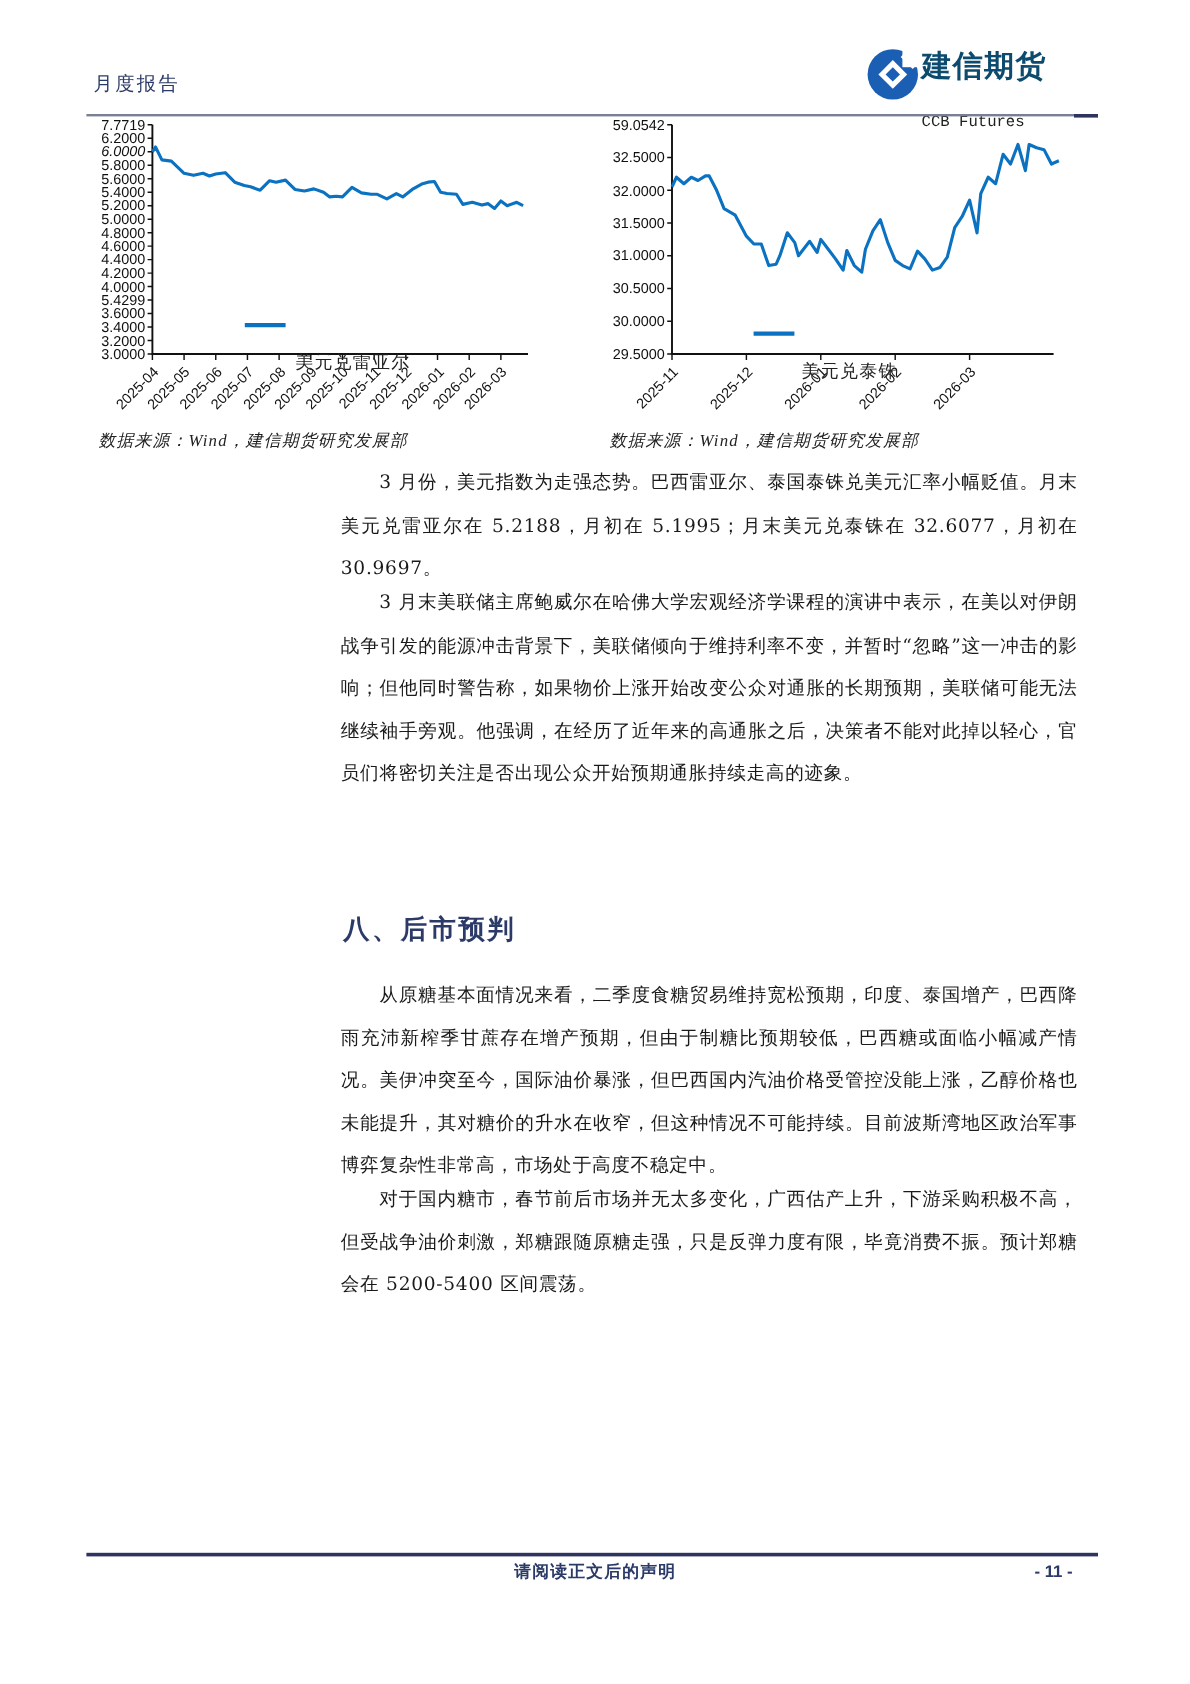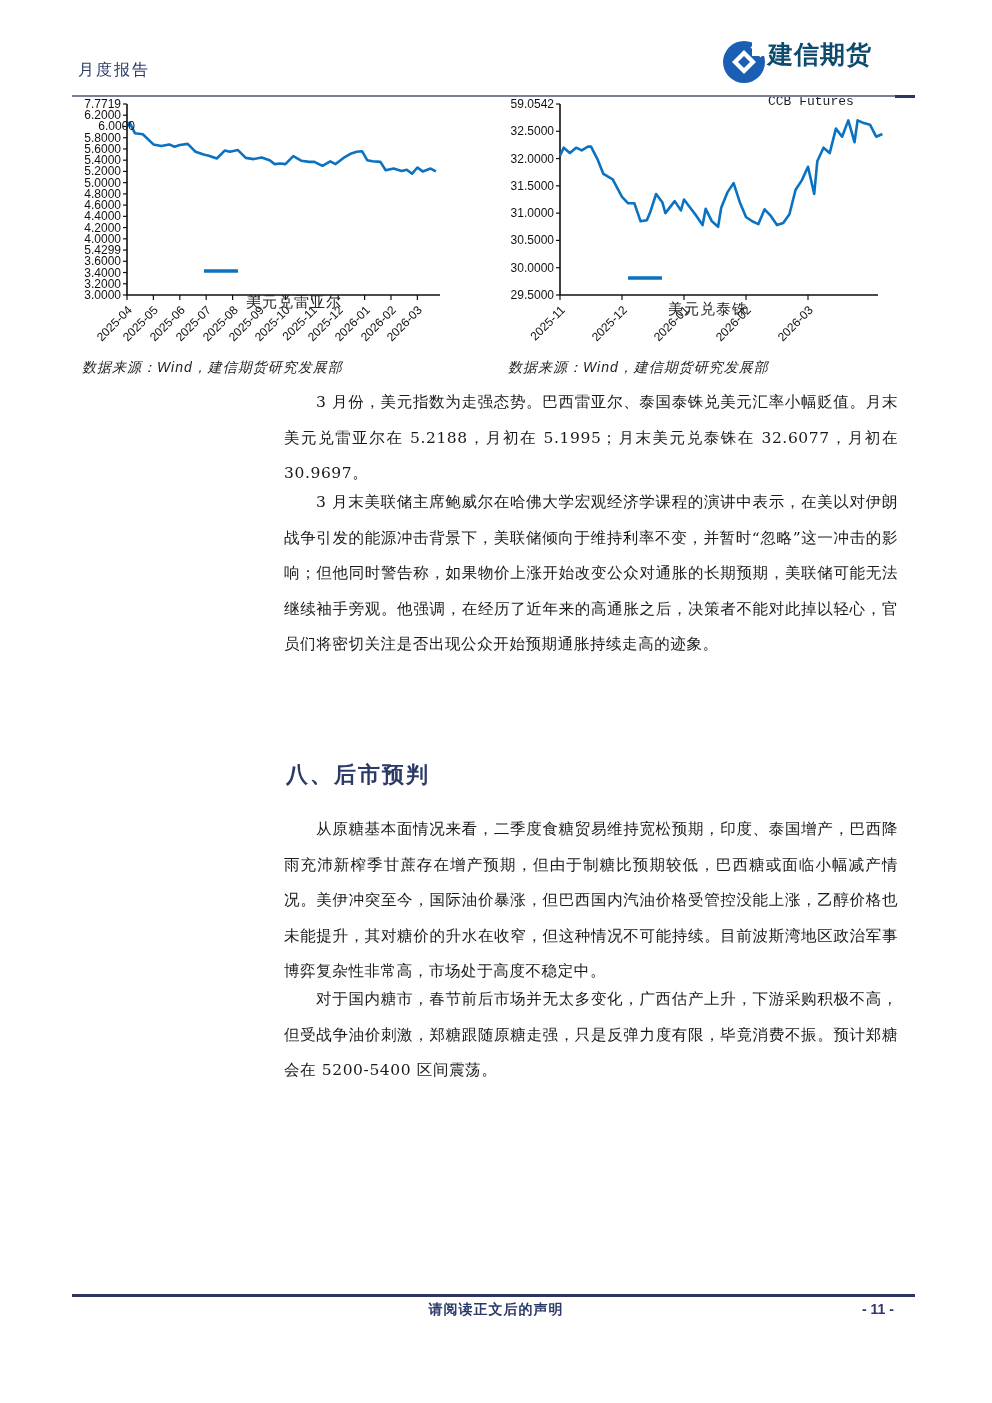--- a/index.html
+++ b/index.html
@@ -7,21 +7,21 @@
          font-family:"DejaVu Serif","Liberation Serif",serif; color:#1a1a1a; }
   .abs { position:absolute; }
   .hdr-title { left:78px; top:60px; font-size:16px; color:#2b3a67; letter-spacing:2px; font-family:"DejaVu Serif",serif; }
   .hdr-rule { left:72px; top:95px; width:843px; height:2px; background:#7a7f96; }
   .hdr-rule-end { left:895px; top:95px; width:20px; height:3px; background:#2e3460; }
   .logo-cn { left:768px; top:38px; font-size:25px; font-weight:bold; color:#0c4a6e; font-family:"DejaVu Sans",sans-serif; letter-spacing:1px; }
   .logo-en { left:768px; top:70px; font-size:13px; color:#1f1f1f; font-family:Liberation Mono, monospace;margin-top:24px; }
   .chart { position:absolute; }
   .ytick { position:absolute; font-family:"Liberation Sans",sans-serif; font-size:12px; color:#111; text-align:right; line-height:12px; }
   .xtick { position:absolute; font-family:"Liberation Sans",sans-serif; font-size:12px; color:#111; transform-origin: right top; transform: rotate(-45deg); white-space:nowrap; }
-  .src { position:absolute; font-size:14px; font-style:italic; color:#222; font-family:Liberation Sans, sans-serif; letter-spacing:1px; }
+  .src { position:absolute; font-size:14px; font-style:italic; color:#222; font-family:Liberation Serif, serif; letter-spacing:1px; }
   .para { position:absolute; left:284px; width:614px; font-size:15.5px; line-height:35.5px; text-align:justify; letter-spacing:0.6px; color:#1a1a1a; }
   .para .indent { display:inline-block; width:32px; }
   .section-title { position:absolute; left:286px; top:760px; font-size:22px; font-weight:bold; color:#2b3a67; letter-spacing:2px; }
   .ftr-rule { position:absolute; left:72px; top:1294px; width:843px; height:3px; background:#2e3460; }
   .ftr-text { position:absolute; left:0; width:992px; top:1301px; text-align:center; font-size:14px; font-weight:bold; color:#2b3a67; letter-spacing:1px; }
   .ftr-page { position:absolute; left:862px; top:1301px; font-size:14px; font-weight:bold; color:#2b3a67; font-family:"Liberation Sans",sans-serif; }
   .legend-label { position:absolute; font-size:15px; color:#222; letter-spacing:1px;margin-top:32px; }
 </style>
 </head>
 <body>
@@ -73,21 +73,21 @@
       <line x1="278.2" x2="278.2" y1="199" y2="204" stroke="#111" stroke-width="1.2"></line>
       <line x1="304.6" x2="304.6" y1="199" y2="204" stroke="#111" stroke-width="1.2"></line>
       <line x1="331" x2="331" y1="199" y2="204" stroke="#111" stroke-width="1.2"></line>
       <line x1="357.4" x2="357.4" y1="199" y2="204" stroke="#111" stroke-width="1.2"></line>
       <polyline points="67.0,30.5 69.6,26.5 74.9,37.2 82.8,38.3 93.4,48.4 101.3,50.1 109.2,48.4 114.5,50.7 119.8,49.0 127.7,47.9 135.6,55.8 143.6,58.6 148.8,59.7 156.8,62.5 164.7,54.6 170.0,55.8 177.9,54.1 185.8,61.9 193.7,63.1 201.6,61.4 209.6,64.2 214.8,68.1 220.1,67.5 225.4,68.1 233.3,60.2 241.2,64.7 249.2,65.9 254.4,65.9 262.4,69.8 270.3,65.3 275.6,68.1 283.5,61.9 291.4,57.4 296.7,55.8 302.0,55.2 307.2,64.2 312.5,65.3 320.4,65.9 325.7,74.3 333.6,72.6 341.6,74.9 346.8,73.7 352.1,77.7 357.4,71.5 362.7,75.4 370.6,72.6 375.9,75.4" fill="none" stroke="#0b72c1" stroke-width="2.6" stroke-linejoin="round"></polyline>
       <line x1="144" x2="178" y1="175" y2="175" stroke="#0b72c1" stroke-width="3.5"></line>
     </svg>
   <div id="chart-left-labels">
       <div class="ytick" style="left: 1px; width: 60px; top: 2px;">7.7719</div>
       <div class="ytick" style="left: 1px; width: 60px; top: 13.2353px;">6.2000</div>
-      <div class="ytick" style="left: 15px; width: 60px; top: 24.4706px;">6.0000</div>
+      <div class="ytick" style="left: 1px; width: 60px; top: 24.4706px; font-style: italic;">6.0000</div>
       <div class="ytick" style="left: 1px; width: 60px; top: 35.7059px;">5.8000</div>
       <div class="ytick" style="left: 1px; width: 60px; top: 46.9412px;">5.6000</div>
       <div class="ytick" style="left: 1px; width: 60px; top: 58.1765px;">5.4000</div>
       <div class="ytick" style="left: 1px; width: 60px; top: 69.4118px;">5.2000</div>
       <div class="ytick" style="left: 1px; width: 60px; top: 80.6471px;">5.0000</div>
       <div class="ytick" style="left: 1px; width: 60px; top: 91.8824px;">4.8000</div>
       <div class="ytick" style="left: 1px; width: 60px; top: 103.118px;">4.6000</div>
       <div class="ytick" style="left: 1px; width: 60px; top: 114.353px;">4.4000</div>
       <div class="ytick" style="left: 1px; width: 60px; top: 125.588px; text-align: right;">4.2000</div>
       <div class="ytick" style="left: 1px; width: 60px; top: 136.824px;">4.0000</div>

